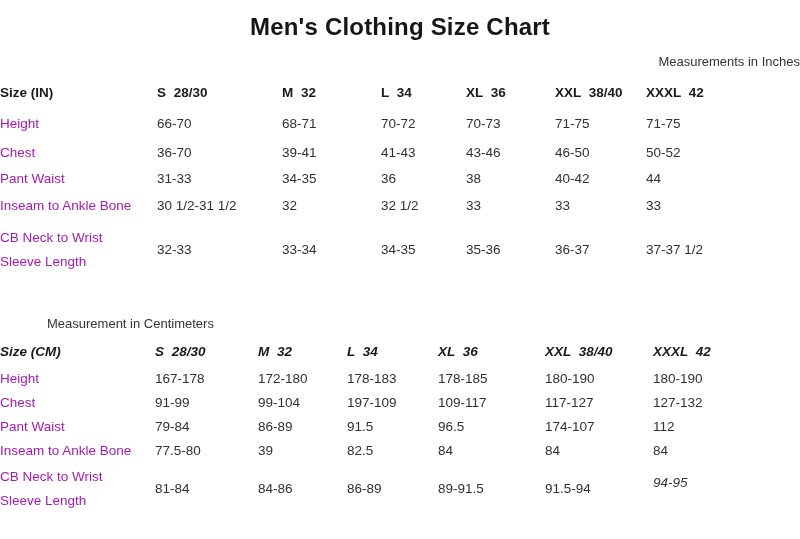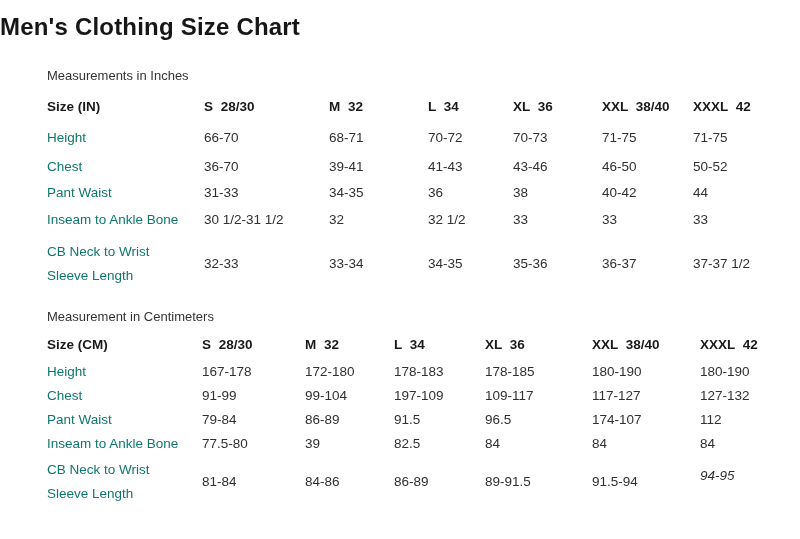--- a/index.html
+++ b/index.html
@@ -7,64 +7,64 @@
     margin: 0; padding: 0;
     width: 800px; height: 539px;
     background: #ffffff;
     font-family: "Liberation Sans", sans-serif;
     color: #303030;
     overflow: hidden;
   }
   .page { width: 800px; height: 539px; position: relative; }
   h1.page-title {
     margin: 0; padding-top: 13px;
+    text-align: center;
     font-size: 24px; font-weight: 700;
     color: #161616; letter-spacing: 0.2px;
   }
   .section-subtitle {
     font-size: 13px; color: #333333;
     margin-left: 47px;
   }
-  .subtitle-in { margin-top: 27px; }
-  .subtitle-cm { margin-top: 15px; }
+  .subtitle-in { margin-top: 13px; text-align: right; }
+  .subtitle-cm { margin-top: 36px; }
   table.size-table {
     border-collapse: collapse;
     table-layout: fixed;
-    margin-left: 47px;
     width: 716px;
   }
   .in-table { margin-top: 8px; }
   .cm-table { margin-top: 5px; }
   th, td {
     padding: 0; text-align: left;
     vertical-align: middle;
     font-size: 13.5px; line-height: 24px;
     white-space: normal;
   }
   th {
     font-weight: 700; color: #1a1a1a;
   }
   th:not(.label-col) { word-spacing: 4px; }
   td { font-weight: 400; color: #303030; }
-  td.row-label { color: #0f766e; padding-right: 10px; }
+  td.row-label { color: #a21caf; padding-right: 10px; }
   
   .in-table col.c0 { width: 157px; } .in-table col.c1 { width: 125px; }
   .in-table col.c2 { width: 99px; }  .in-table col.c3 { width: 85px; }
   .in-table col.c4 { width: 89px; }  .in-table col.c5 { width: 91px; }
   .in-table col.c6 { width: 70px; }
   .cm-table col.c0 { width: 155px; } .cm-table col.c1 { width: 103px; }
   .cm-table col.c2 { width: 89px; }  .cm-table col.c3 { width: 91px; }
   .cm-table col.c4 { width: 107px; } .cm-table col.c5 { width: 108px; }
   .cm-table col.c6 { width: 63px; }
   
   .in-table thead tr { height: 32px; }
   .in-table tbody tr { height: 29px; }
   .in-table tbody tr.r2 { height: 24px; }
   .in-table tbody tr.two-line { height: 60px; }
-  .cm-table thead tr { height: 31px; }
+  .cm-table thead tr { height: 31px; font-style: italic; }
   .cm-table tbody tr { height: 24px; }
   .cm-table tbody tr.two-line { height: 52px; }
   
   .cm-table tbody tr.two-line td:last-child { transform: translateY(-6px); font-style: italic; }
 </style>
 </head>
 <body>
 
 <div class="page">
 

